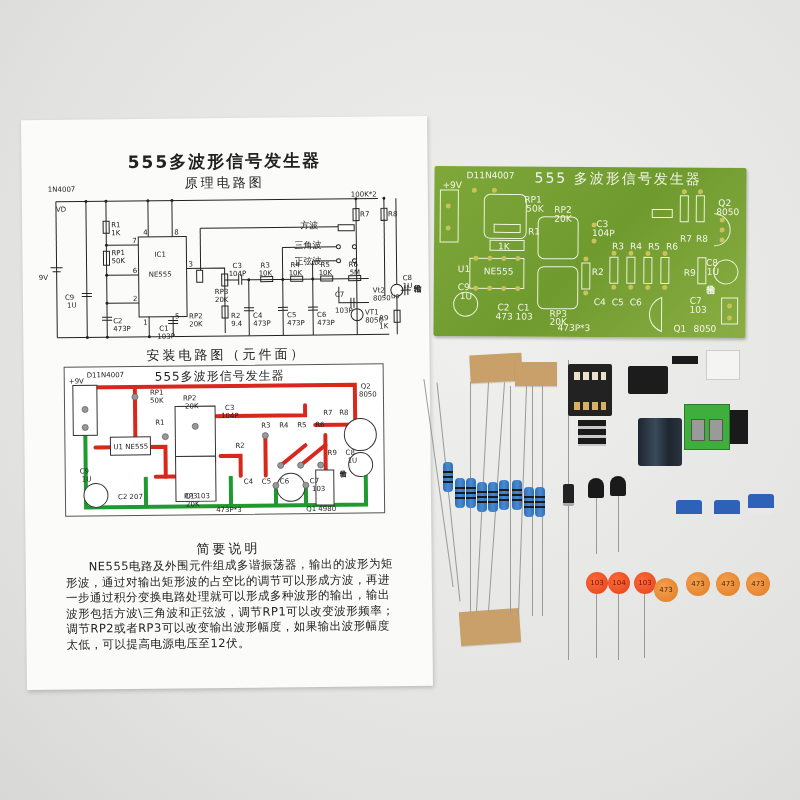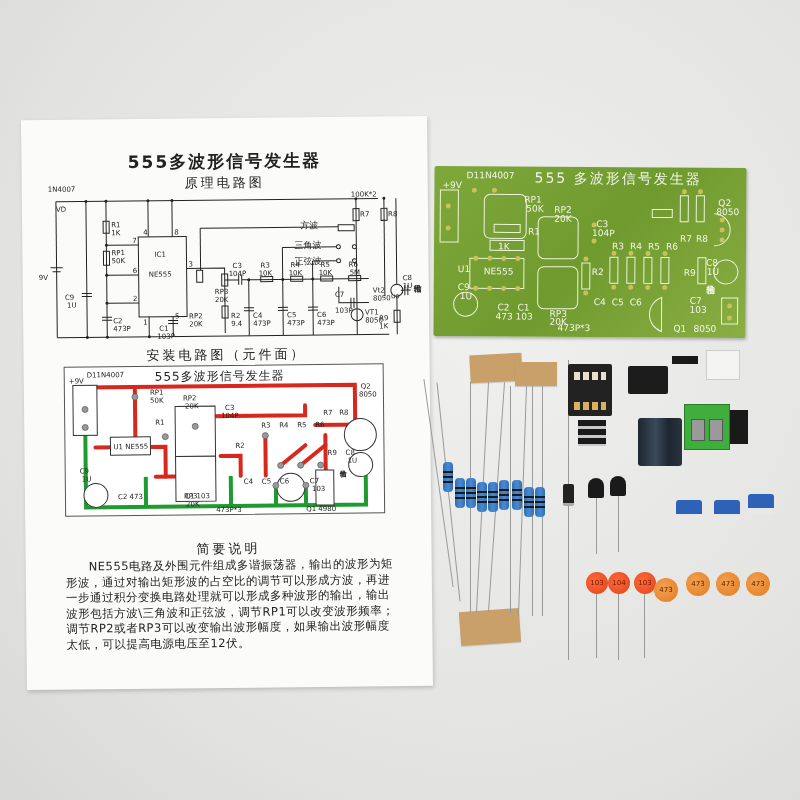--- a/index.html
+++ b/index.html
@@ -246,21 +246,21 @@
     <span class="lbl" style="left:85px;top:22px;">RP1</span>
     <span class="lbl" style="left:85px;top:30px;">50K</span>
     <span class="lbl" style="left:90px;top:52px;">R1</span>
     <span class="lbl" style="left:118px;top:28px;">RP2</span>
     <span class="lbl" style="left:120px;top:36px;">20K</span>
     <span class="lbl" style="left:160px;top:38px;">C3</span>
     <span class="lbl" style="left:156px;top:46px;">104P</span>
     <span class="lbl" style="left:48px;top:76px;">U1 NE555</span>
     <span class="lbl" style="left:14px;top:100px;">C9</span>
     <span class="lbl" style="left:16px;top:108px;">1U</span>
-    <span class="lbl" style="left:52px;top:126px;">C2 473</span>
+    <span class="lbl" style="left:52px;top:126px;">C2 207</span>
     <span class="lbl" style="left:80px;top:126px;margin-left:39px;">C1 103</span>
     <span class="lbl" style="left:118px;top:126px;">RP3</span>
     <span class="lbl" style="left:120px;top:134px;">20K</span>
     <span class="lbl" style="left:170px;top:76px;">R2</span>
     <span class="lbl" style="left:196px;top:56px;">R3</span>
     <span class="lbl" style="left:214px;top:56px;">R4</span>
     <span class="lbl" style="left:232px;top:56px;">R5</span>
     <span class="lbl" style="left:250px;top:56px;">R6</span>
     <span class="lbl" style="left:178px;top:112px;">C4</span>
     <span class="lbl" style="left:196px;top:112px;">C5</span>

